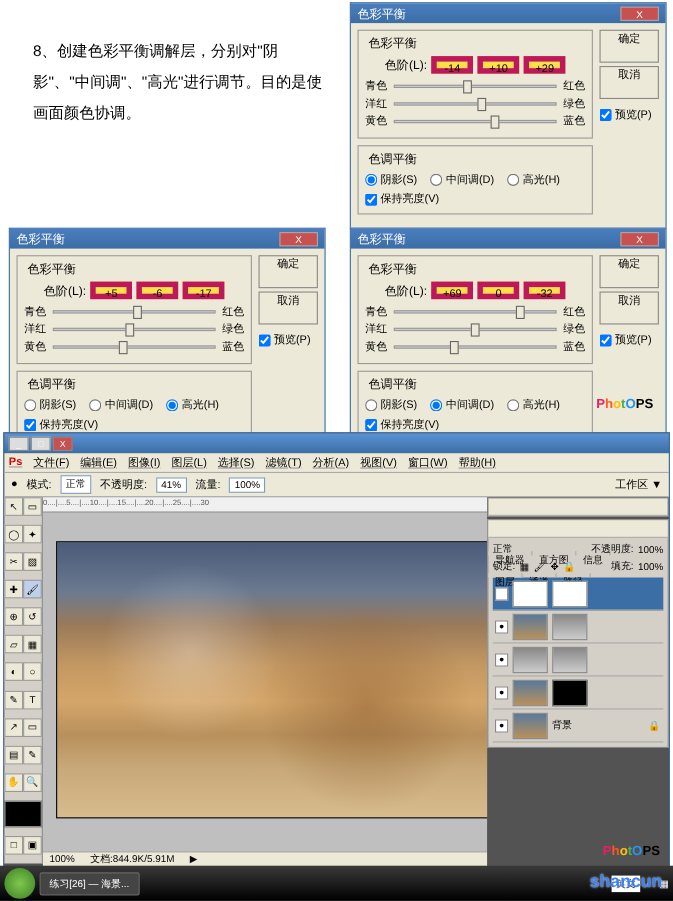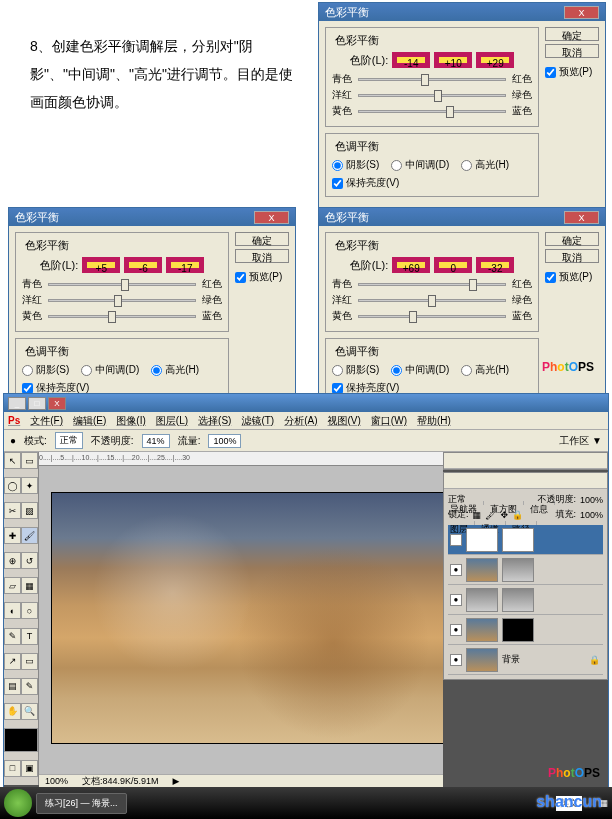--- a/index.html
+++ b/index.html
@@ -11,21 +11,21 @@
 .dialog-body { padding: 6px; display: flex; gap: 6px; }
 .fieldset { border: 1px solid #999; padding: 6px; margin-bottom: 6px; }
 .fieldset-title { font-size: 11px; margin-top: -12px; background: #ECE9D8; display: inline-block; padding: 0 3px; color: #000; }
 .levels-row { display: flex; align-items: center; gap: 4px; justify-content: center; margin: 4px 0; }
 .num-input { width: 38px; height: 16px; border: 5px solid #be185d; background: #fde047; text-align: center; font-size: 10px; line-height: 14px; }
 .slider-row { display: flex; align-items: center; justify-content: space-between; font-size: 10px; margin: 2px 0; }
 .slider-track { flex: 1; height: 3px; background: #ccc; margin: 0 6px; position: relative; border: 1px solid #999; }
 .slider-thumb { position: absolute; width: 8px; height: 12px; background: #ECE9D8; border: 1px solid #666; top: -5px; transform: translateX(-50%); }
 .radio-row { display: flex; gap: 12px; font-size: 10px; margin: 4px 0; align-items: center; }
 .btn-col { display: flex; flex-direction: column; gap: 3px; width: 54px; }
-.dlg-btn { background: #ECE9D8; border: 1px solid #888; height: 14px; font-size: 10px; text-align: center; line-height: 16px; }
+.dlg-btn { background: #ECE9D8; border: 1px solid #888; height: 30px; font-size: 10px; text-align: center; line-height: 16px; }
 .chk { display: flex; align-items: center; gap: 3px; font-size: 10px; }
 .chk input { width: 11px; height: 11px; }
 
 .ps-window { position: absolute; top: 393px; left: 3px; width: 606px; height: 396px; border: 1px solid #3B6EA5; background: #535353; }
 .ps-titlebar { background: linear-gradient(#5B93D6,#3B6EA5); color: #fff; height: 18px; display: flex; justify-content: space-between; align-items: center; padding: 0 4px; font-size: 10px; }
 .ps-winbtns { display: flex; gap: 2px; }
 .ps-winbtn { width: 18px; height: 13px; background: #ddd; border: 1px solid #888; font-size: 8px; text-align: center; line-height: 11px; }
 .ps-winbtn.close { background: #C75050; color: #fff; }
 .ps-menubar { background: #ECE9D8; height: 18px; display: flex; align-items: center; padding: 0 4px; font-size: 10px; gap: 10px; border-bottom: 1px solid #aaa; }
 .ps-menubar span { text-decoration: underline; text-decoration-color: #999; }

